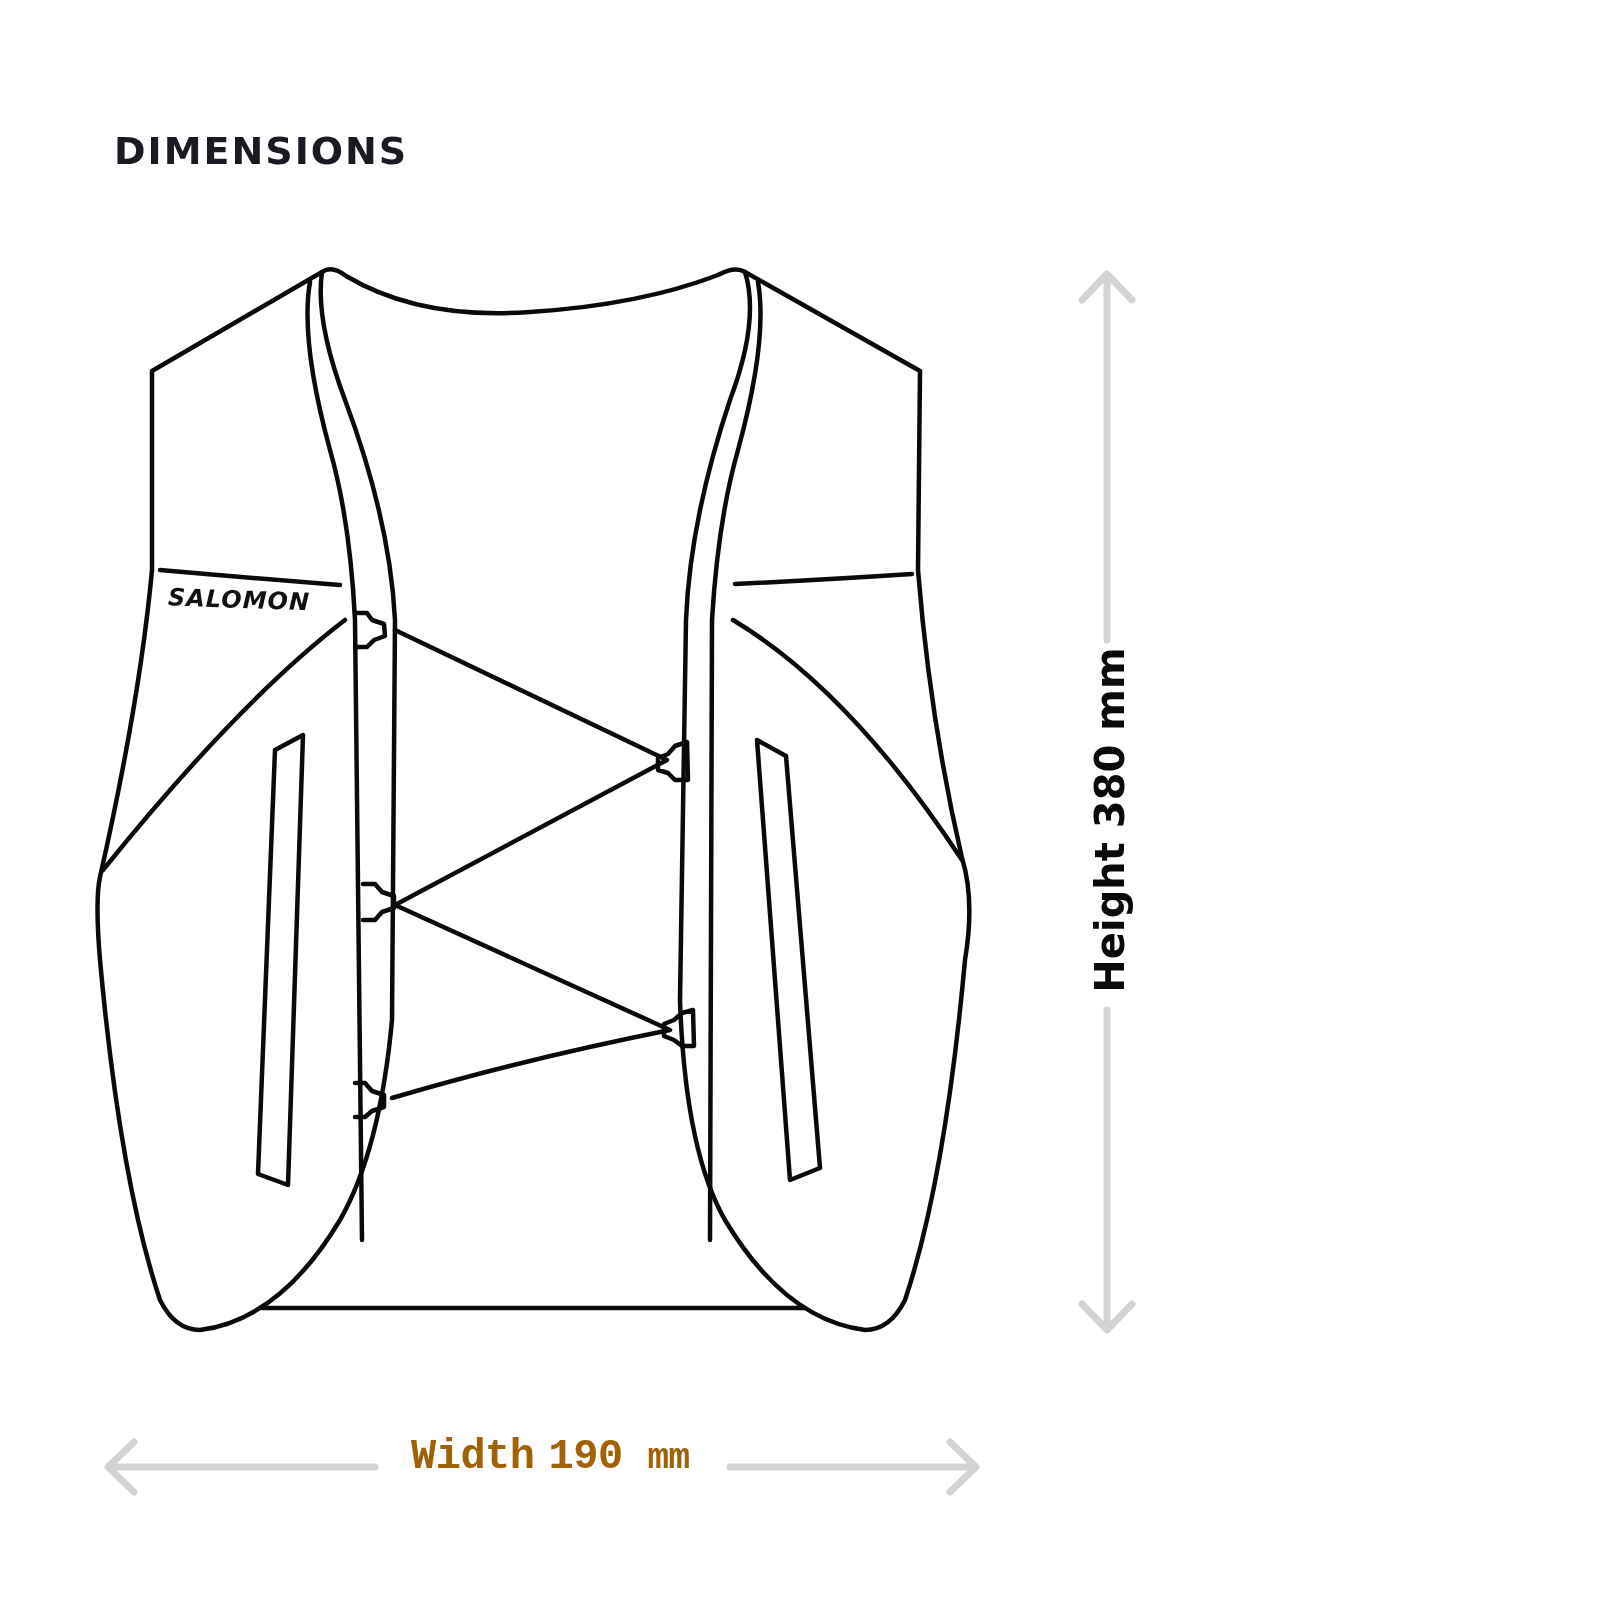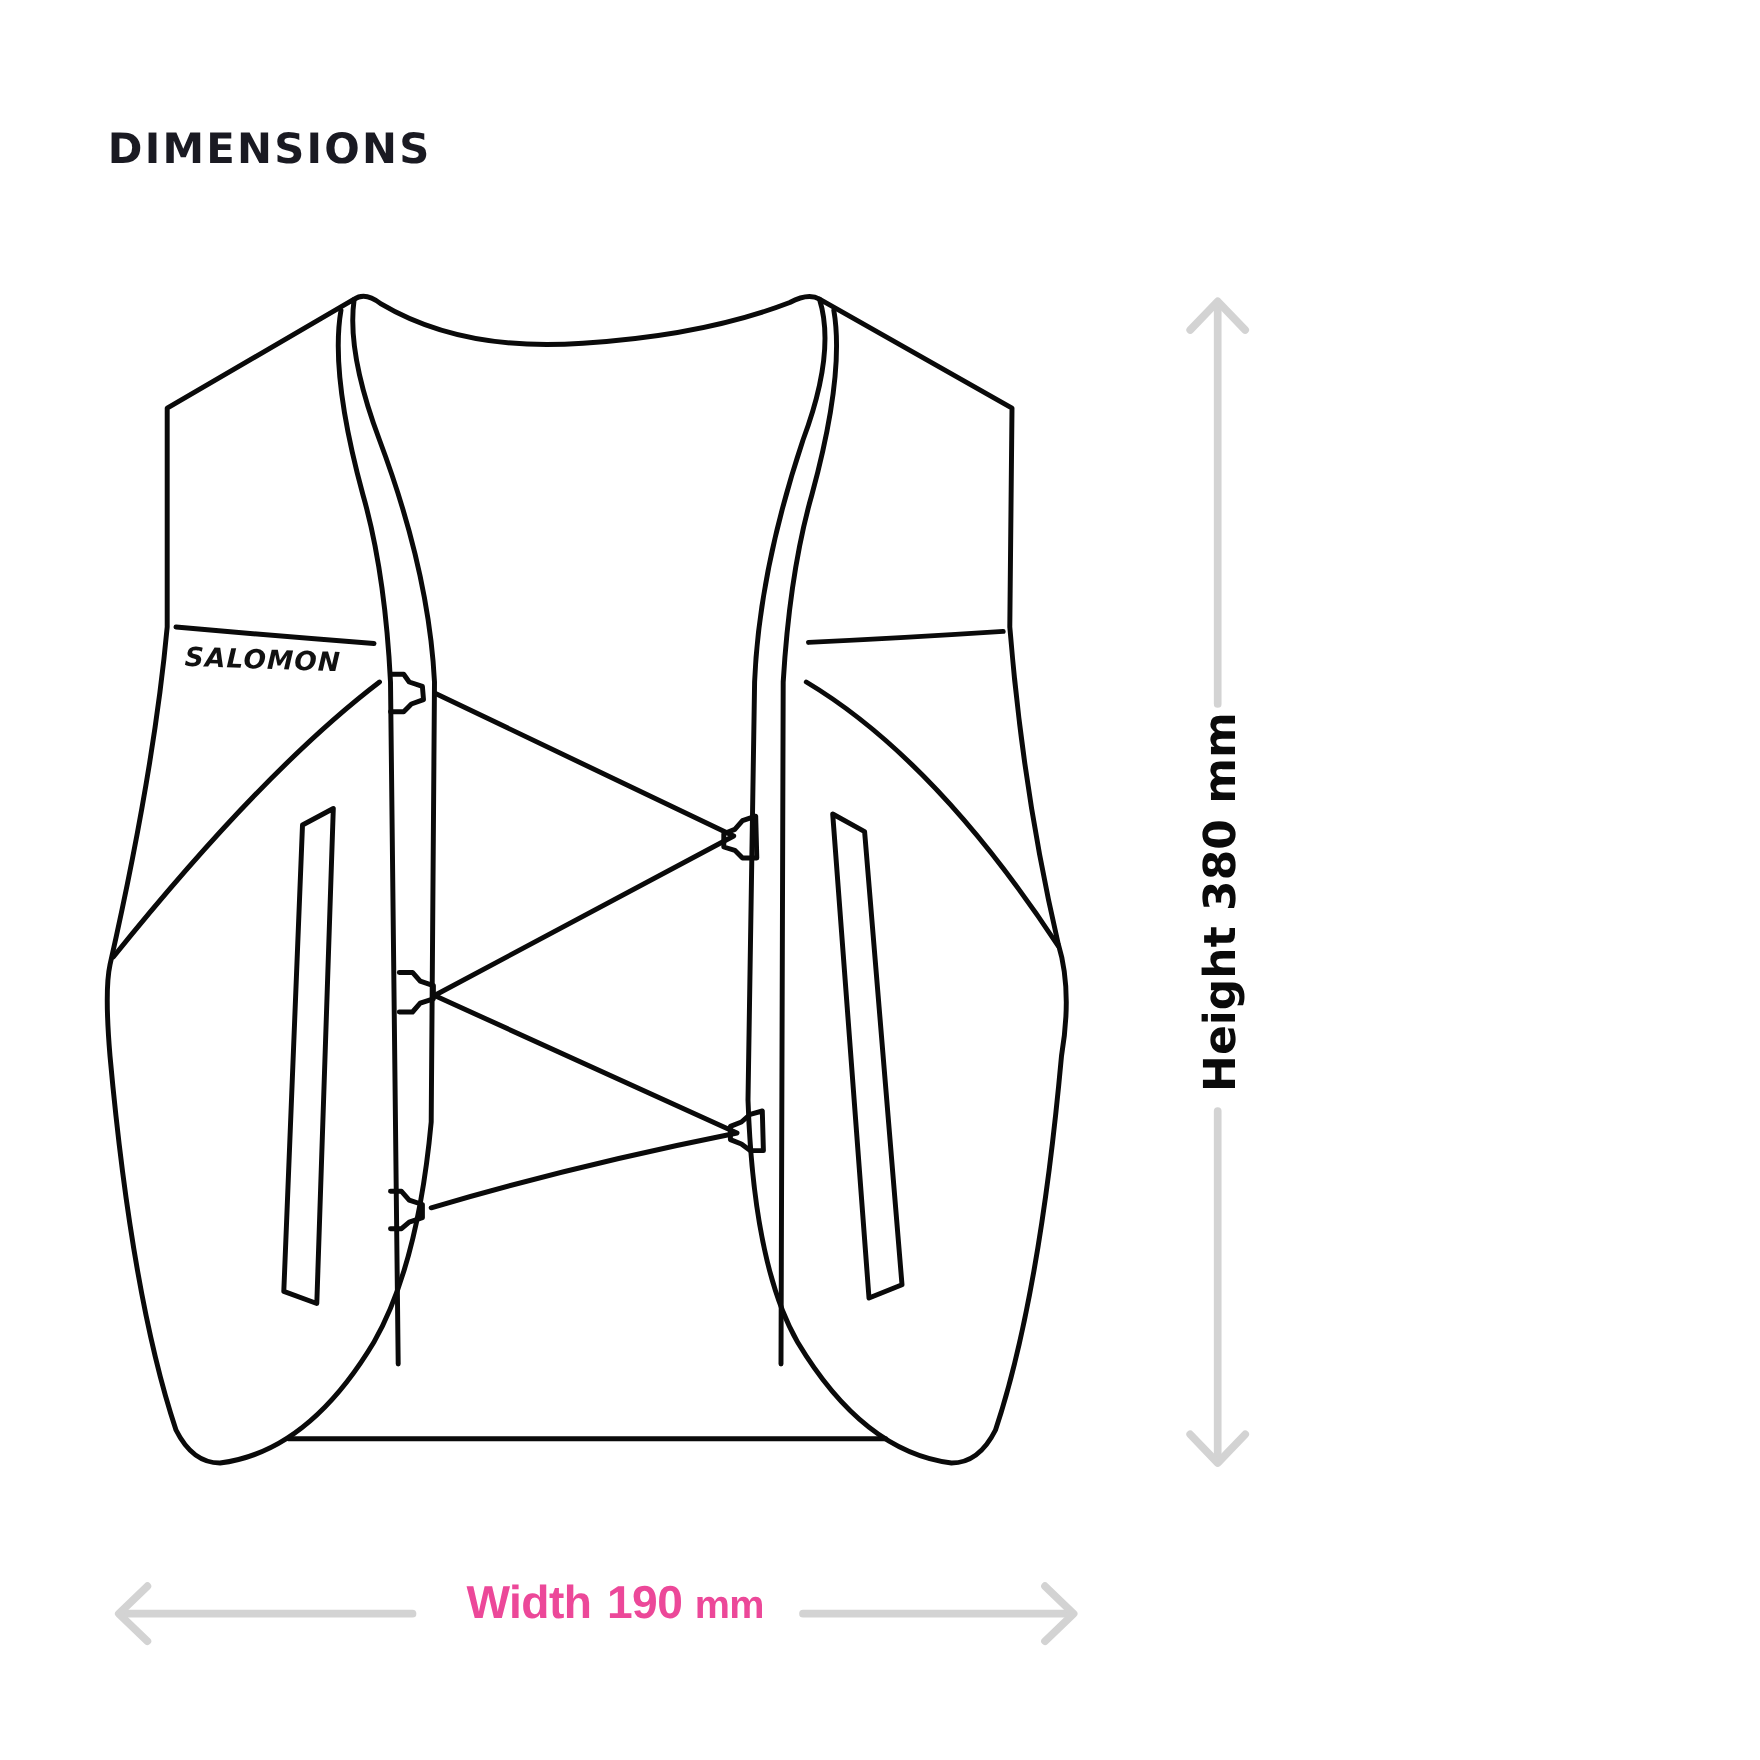--- a/index.html
+++ b/index.html
@@ -16,21 +16,21 @@
     }
     .title {
       position: absolute;
       left: 98px;
       top: 116px;
       font-family: "DejaVu Sans", sans-serif;
       font-weight: bold;
       font-size: 38px;
       letter-spacing: 2px;
       color: #1a1a22;
-      margin: 0;
+      margin: 16px;
       line-height: 1;
     }
     svg.drawing {
       position: absolute;
       left: 0;
       top: 0;
       width: 1600px;
       height: 1600px;
     }
     .outline {
@@ -50,26 +50,26 @@
     .brand {
       font-family: "DejaVu Sans", sans-serif;
       font-weight: bold;
       font-style: italic;
       font-size: 24px;
       fill: #111111;
       letter-spacing: 1px;
     }
     .label-width {
       position: absolute;
-      left: 424px;
+      left: 411px;
       top: 1436px;
-      font-family: Liberation Sans, sans-serif;
+      font-family: Liberation Mono, monospace;
       font-weight: bold;
       font-size: 42px;
-      color: #ec4899;
+      color: #a16207;
       letter-spacing: -0.5px;
       white-space: nowrap;
       line-height: 1;
     }
     .label-width .unit {
       font-size: 36px;
     }
     .label-height {
       position: absolute;
       left: 1110px;

